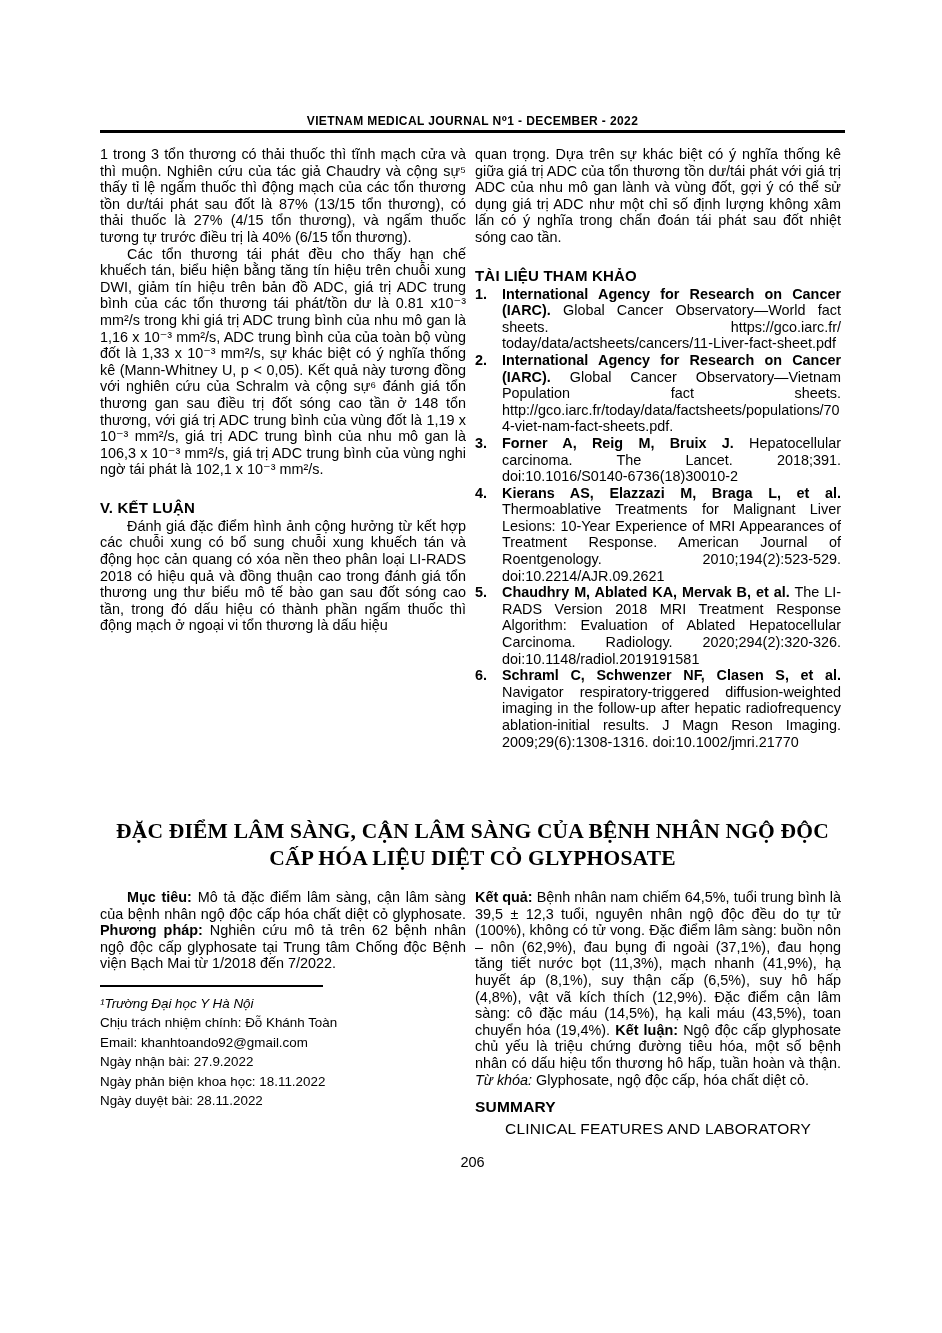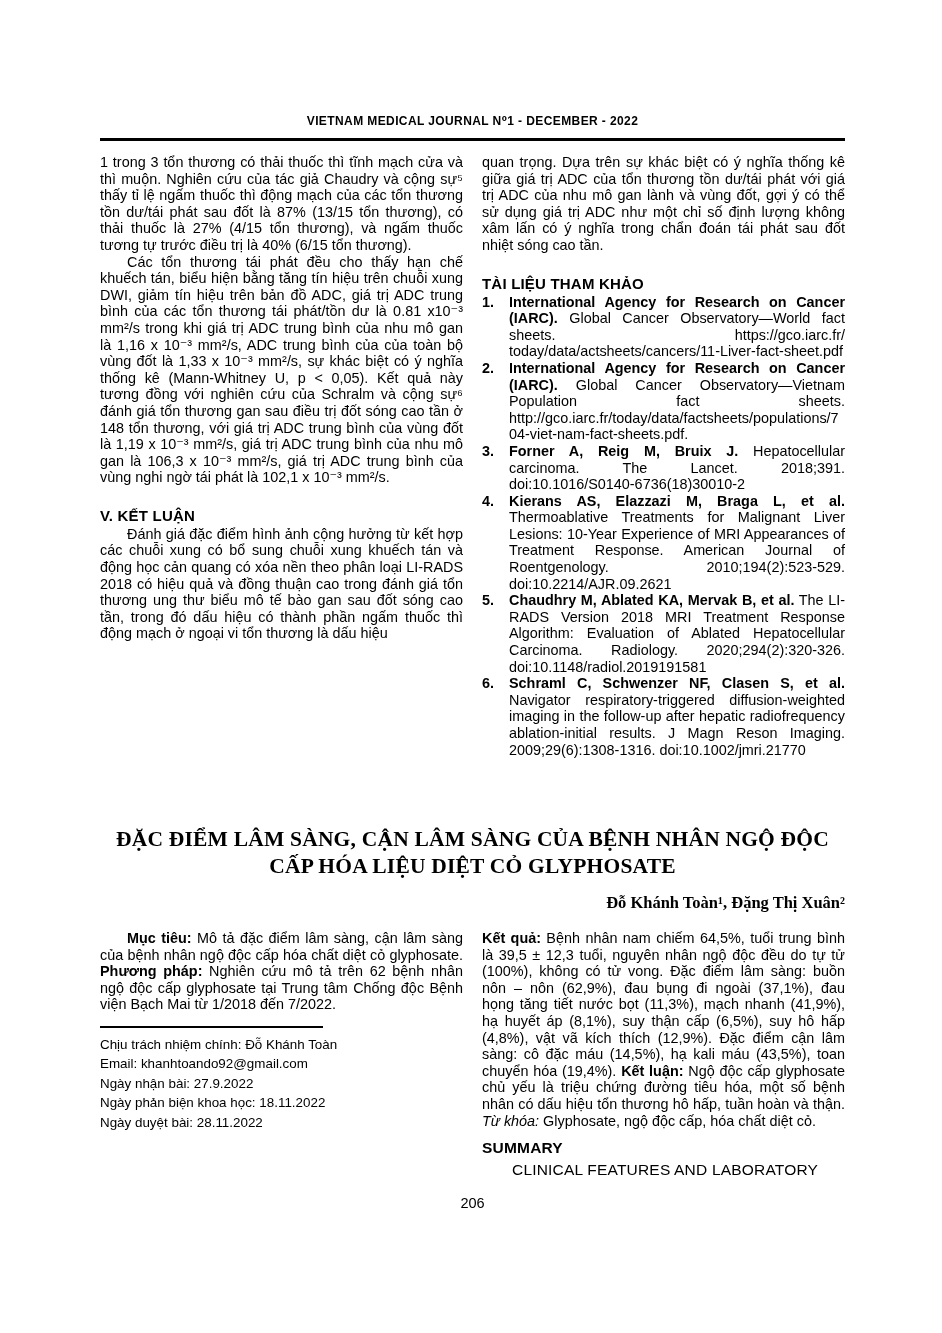--- a/index.html
+++ b/index.html
@@ -12,26 +12,26 @@
   }
   .page { width: 942px; height: 1333px; position: relative; overflow: hidden; }
   .content { position: absolute; left: 100px; top: 0; width: 745px; }
 
   .journal-header {
     margin-top: 114px;
     text-align: center;
     font-weight: bold;
     font-size: 12px;
     letter-spacing: 0.4px;
-    padding-bottom: 10px;
+    padding-bottom: 2px;
     border-bottom: 3px solid #000;
   }
 
   .sec1 { height: 642px; margin-top: 13px; }
-  .cols { display: flex; gap: 19px; }
+  .cols { display: flex; gap: 9px; }
   .col { width: 366px; }
 
   .body-text {
     font-size: 14.4px;
     line-height: 16.6px;
     text-align: justify;
   }
   .indent { text-indent: 27px; }
   .sec-heading {
     font-size: 15px;
@@ -142,32 +142,32 @@
         </div>
 
       </div>
     </div>
 
     <h1 class="art-title">
       <span>ĐẶC ĐIỂM LÂM SÀNG, CẬN LÂM SÀNG CỦA BỆNH NHÂN NGỘ ĐỘC</span><br>
       <span>CẤP HÓA LIỆU DIỆT CỎ GLYPHOSATE</span>
     </h1>
 
-    <div class="art-authors">Đỗ Khánh Toàn¹, Đặng Thị Xuân²</div>
 
     <div class="sec2">
       <div class="cols">
 
         <div class="col">
           <p class="body-text indent">
             <span class="bold">Mục tiêu:</span><span> Mô tả đặc điểm lâm sàng, cận lâm sàng của bệnh nhân ngộ độc cấp hóa chất diệt cỏ glyphosate. </span><span class="bold">Phương pháp:</span><span> Nghiên cứu mô tả trên 62 bệnh nhân ngộ độc cấp glyphosate tại Trung tâm Chống độc Bệnh viện Bạch Mai từ 1/2018 đến 7/2022.</span>
           </p>
 
           <div class="footnote-rule"></div>
           <div class="footnotes">
+            <div class="footnote-italic">¹Trường  Đại học Y Hà Nội</div>
             <div>Chịu trách nhiệm chính: Đỗ Khánh Toàn</div>
             <div>Email: khanhtoando92@gmail.com</div>
             <div>Ngày nhận bài: 27.9.2022</div>
             <div>Ngày phản biện khoa học: 18.11.2022</div>
             <div>Ngày duyệt bài: 28.11.2022</div>
           </div>
         </div>
 
         <div class="col">
           <p class="body-text">

